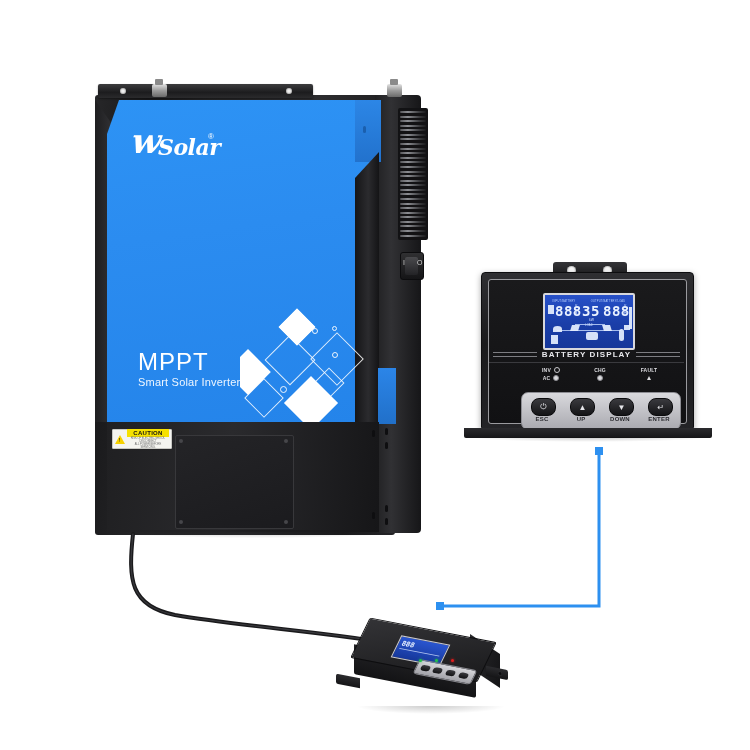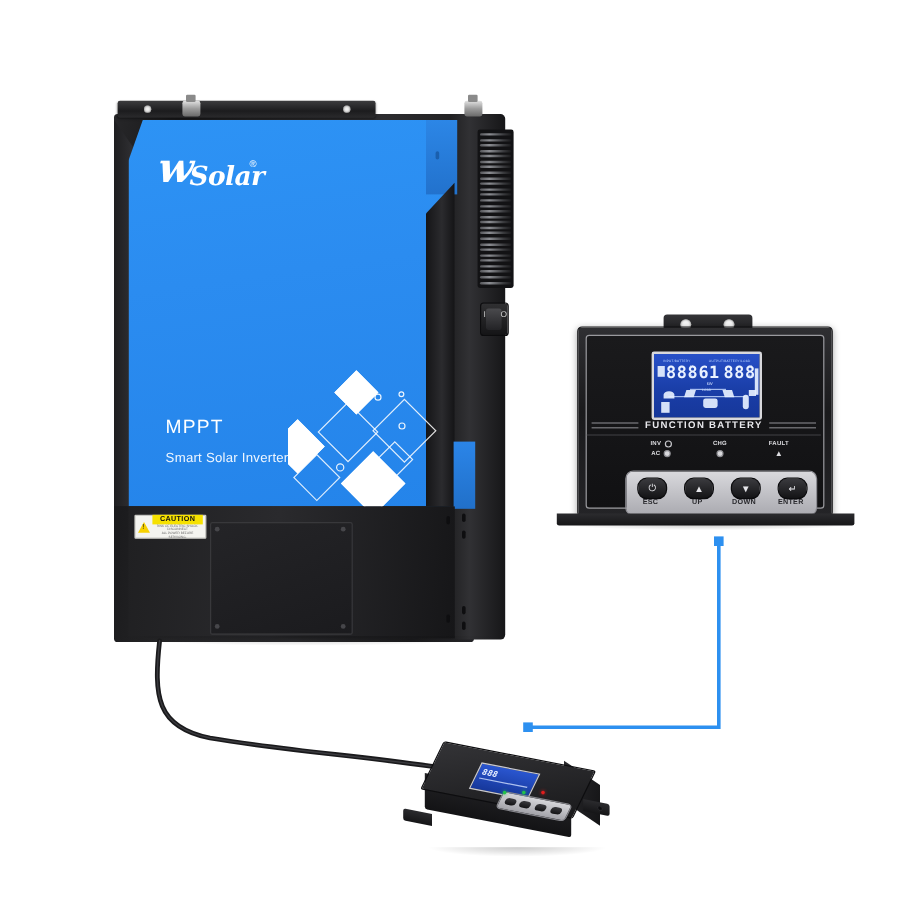--- a/index.html
+++ b/index.html
@@ -64,21 +64,21 @@
   
   .logo{position:absolute;left:132px;top:126px;width:86px;height:36px;color:#fff;}
   .logo .swash{position:absolute;left:0;top:-2px;font-size:34px;line-height:34px;
                font-family:"DejaVu Serif",serif;font-style:italic;font-weight:700;
                transform:skewX(-6deg);}
   .logo .word{position:absolute;left:26px;top:10px;font-size:22px;line-height:22px;
               font-family:"DejaVu Serif",serif;font-weight:700;font-style:italic;letter-spacing:-.5px;}
   .logo .reg{position:absolute;left:76px;top:6px;font-size:8px;}
 
   .mppt{position:absolute;left:138px;top:348px;color:#fff;
-        font-size:16px;font-weight:400;letter-spacing:1px;text-align:right;}
+        font-size:24px;font-weight:400;letter-spacing:1px;text-align:right;}
   .tagline{position:absolute;left:138px;top:376px;color:#eef6ff;
         font-size:11px;letter-spacing:.2px;}
 
   
   .deco{position:absolute;left:240px;top:300px;width:140px;height:122px;overflow:hidden;}
   .dia{position:absolute;border:1px solid rgba(255,255,255,.85);transform:rotate(45deg);}
   .dia.fill{background:#fff;border-color:#fff;}
   .circ{position:absolute;border:1px solid rgba(255,255,255,.9);border-radius:50%;}
 
   
@@ -325,21 +325,21 @@
       <div class="rm-inner"></div>
     </div>
 
     <div class="lcd">
       <div class="lcd-top">
         <span class="lcd-lbl">INPUT/BATTERY</span>
         <span class="lcd-lbl">OUTPUT/BATTERY/LOAD</span>
       </div>
 
       <span class="seg big s1">888</span>
-      <span class="seg big s2">61</span>
+      <span class="seg big s2">35</span>
       <span class="seg big s3">888</span>
 
       <span class="unit" style="left:30px;top:9px;">V</span>
       <span class="unit" style="left:30px;top:16px;">A</span>
       <span class="unit" style="left:79px;top:9px;">V</span>
       <span class="unit" style="left:79px;top:16px;">Hz</span>
       <span class="unit" style="left:44px;top:23px;">kW</span>
 
       <i class="lcd-icon" style="left:3px;top:10px;width:6px;height:9px;"></i>
 
@@ -352,21 +352,21 @@
       <i class="lcd-icon" style="left:26px;top:30px;width:8px;height:6px;transform:skewX(-18deg);"></i>
       <i class="lcd-icon" style="left:41px;top:37px;width:12px;height:8px;border-radius:2px;"></i>
       <i class="lcd-icon" style="left:58px;top:30px;width:8px;height:6px;transform:skewX(18deg);"></i>
       <i class="lcd-icon" style="left:74px;top:34px;width:5px;height:12px;border-radius:3px;"></i>
       <i class="lcd-icon" style="left:6px;top:40px;width:7px;height:9px;"></i>
       <i class="lcd-icon" style="left:84px;top:12px;width:3px;height:22px;"></i>
     </div>
 
     <div class="fd-wrap">
       <span class="fd-rule"></span>
-      <span class="fd-text">FUNCTION BATTERY</span>
+      <span class="fd-text">BATTERY DISPLAY</span>
       <span class="fd-rule"></span>
     </div>
     <div class="divider"></div>
 
     <div class="leds">
       <div class="led-grp" style="left:0;">
         <div class="l1">
           <span class="lt">INV</span>
           <i class="led-dot-o"></i>
         </div>

